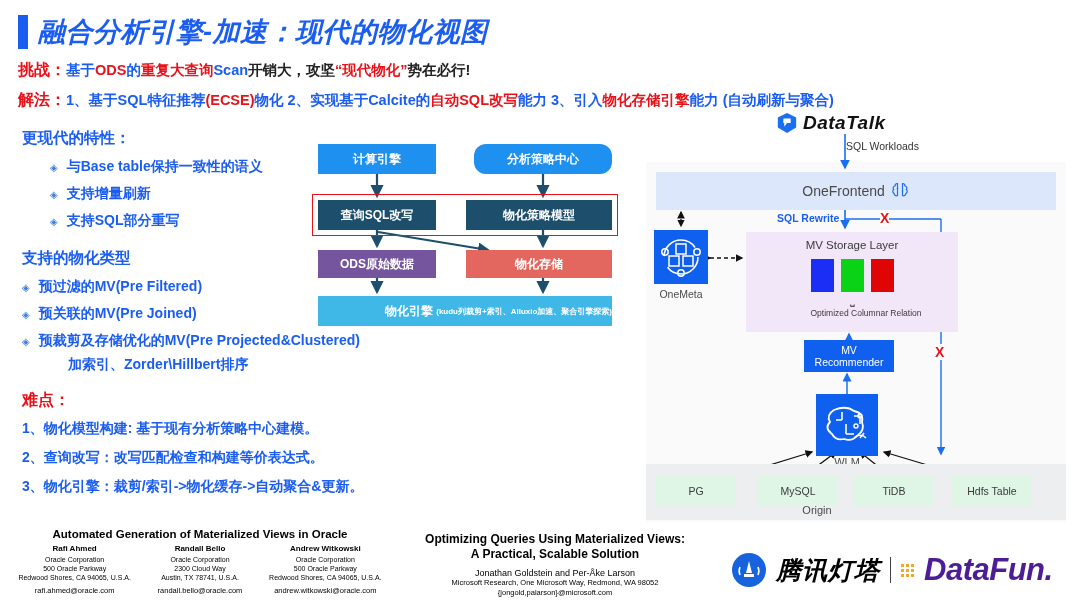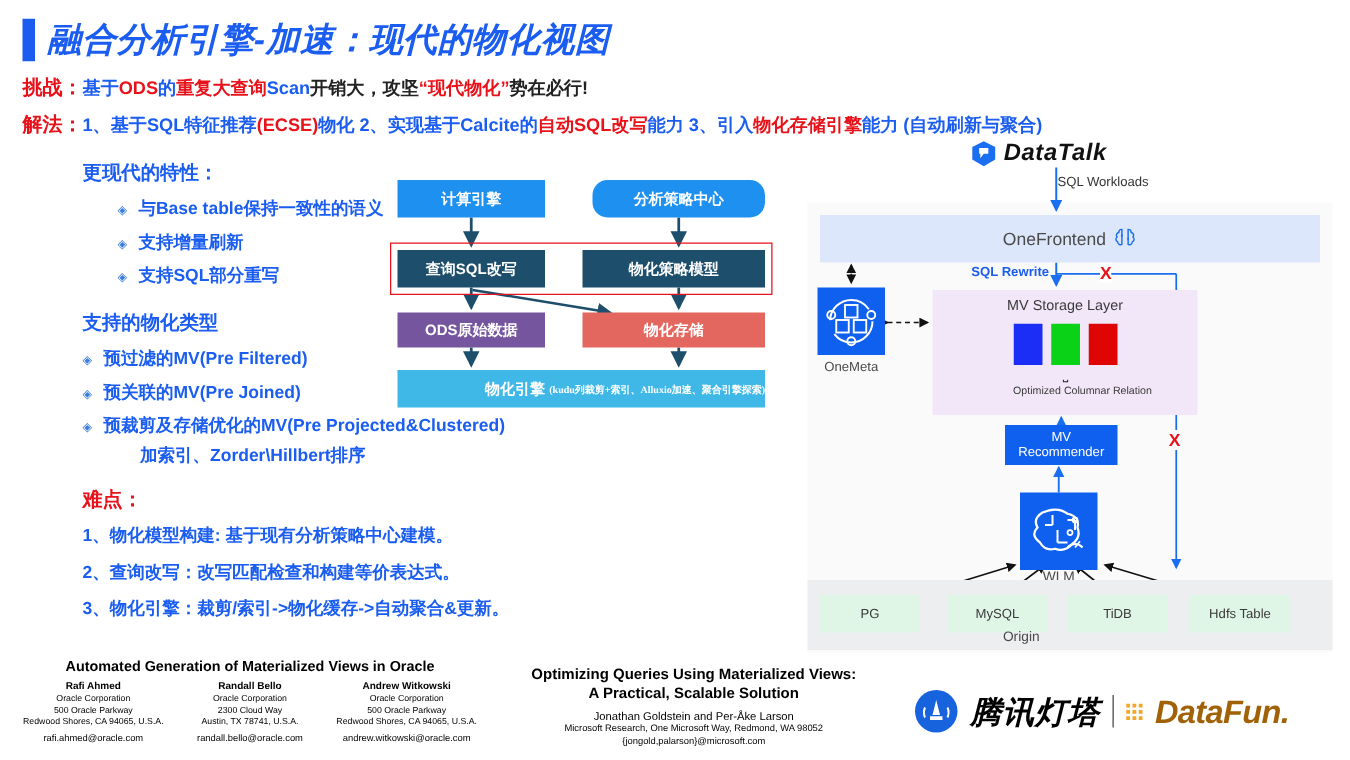--- a/index.html
+++ b/index.html
@@ -23,37 +23,37 @@
   
   .hl { font-size: 14.5px; font-weight: bold; white-space: nowrap; }
   #challenge-line { left: 18px; top: 60px; }
   #solution-line  { left: 18px; top: 90px; }
   .t-red  { color: #e8121a; }
   .t-blue { color: #1a5df0; }
   .t-dark { color: #222222; }
   .lbl { font-size: 16px; font-weight: bold; }
 
   
-  #left-col { left: 22px; top: 128px; width: 440px; margin-left: 44px; }
+  #left-col { left: 22px; top: 128px; width: 440px; }
   .sec-head { color: #1a5df0; font-size: 15.5px; font-weight: bold; margin-bottom: 9px; }
   .bl { display: flex; align-items: baseline; font-size: 14px; font-weight: bold; margin-bottom: 9px; }
   .bl .dia { color: #3b7ddd; font-size: 10px; margin-right: 9px; }
   .bl.ind { margin-left: 28px; }
   .sub { margin-left: 46px; font-size: 14px; font-weight: bold; color: #1a5df0; margin-top: -3px; margin-bottom: 8px; }
   #types-head { margin-top: 18px; }
   #hard-head { color: #e8121a; font-size: 16px; font-weight: bold; margin-top: 16px; margin-bottom: 9px; }
   .hard-item { color: #1a5df0; font-size: 14px; font-weight: bold; margin-bottom: 11px; }
 
   
   #flow { left: 318px; top: 144px; width: 294px; height: 186px; }
   .fbox {
     position: absolute; display: flex; align-items: center; justify-content: center;
     color: #ffffff; font-size: 12px; font-weight: bold; text-align: center;
   }
-  .fbox small { font-size: 8px; font-weight: bold; font-family: Liberation Serif, serif; }
+  .fbox small { font-size: 8px; font-weight: bold; }
   #fb-compute  { left: 0px;   top: 0px;   width: 118px; height: 30px; background: #1e90f0; }
   #fb-policy   { left: 156px; top: 0px;   width: 138px; height: 30px; background: #1e90f0; border-radius: 12px; }
   #fb-rewrite  { left: 0px;   top: 56px;  width: 118px; height: 30px; background: #1d4e6b; }
   #fb-model    { left: 148px; top: 56px;  width: 146px; height: 30px; background: #1d4e6b; }
   #fb-ods      { left: 0px;   top: 106px; width: 118px; height: 28px; background: #74559e; }
   #fb-store    { left: 148px; top: 106px; width: 146px; height: 28px; background: #e4675f; }
   #fb-engine   { left: 0px;   top: 152px; width: 294px; height: 30px; background: #3fb8e8; justify-content: flex-end; }
   #red-frame { left: -6px; top: 50px; width: 306px; height: 42px; border: 1.5px solid #e8121a; }
 
   
@@ -120,21 +120,21 @@
   #cr-authors { font-size: 9px; }
   #cr-aff { font-size: 7.5px; line-height: 10px; }
 
   #logos { left: 732px; top: 552px; display: flex; align-items: center; gap: 10px; }
   #tencent-mark { width: 34px; height: 34px; border-radius: 50%; background: #1763dd; position: relative; }
   #tencent-name { font-size: 25px; font-weight: bold; font-style: italic; color: #000000; letter-spacing: 1px; }
   #logo-div { width: 1px; height: 26px; background: #444; }
   #datafun-dots { display: flex; flex-direction: column; gap: 2px; }
   #datafun-dots span { display: flex; gap: 2px; }
   #datafun-dots i { width: 3px; height: 3px; background: #f5a623; display: block; }
-  #datafun-name { font-size: 26px; font-weight: bold; font-style: italic; color: #a16207; letter-spacing: -0.5px; }
+  #datafun-name { font-size: 31px; font-weight: bold; font-style: italic; color: #4c1d95; letter-spacing: -0.5px; }
 </style>
 </head>
 <body>
 
 <div class="abs" id="title-bar">
   <div id="title-accent"></div>
   <div id="title-text">融合分析引擎-加速：现代的物化视图</div>
 </div>
 
 <div class="abs hl" id="challenge-line">

